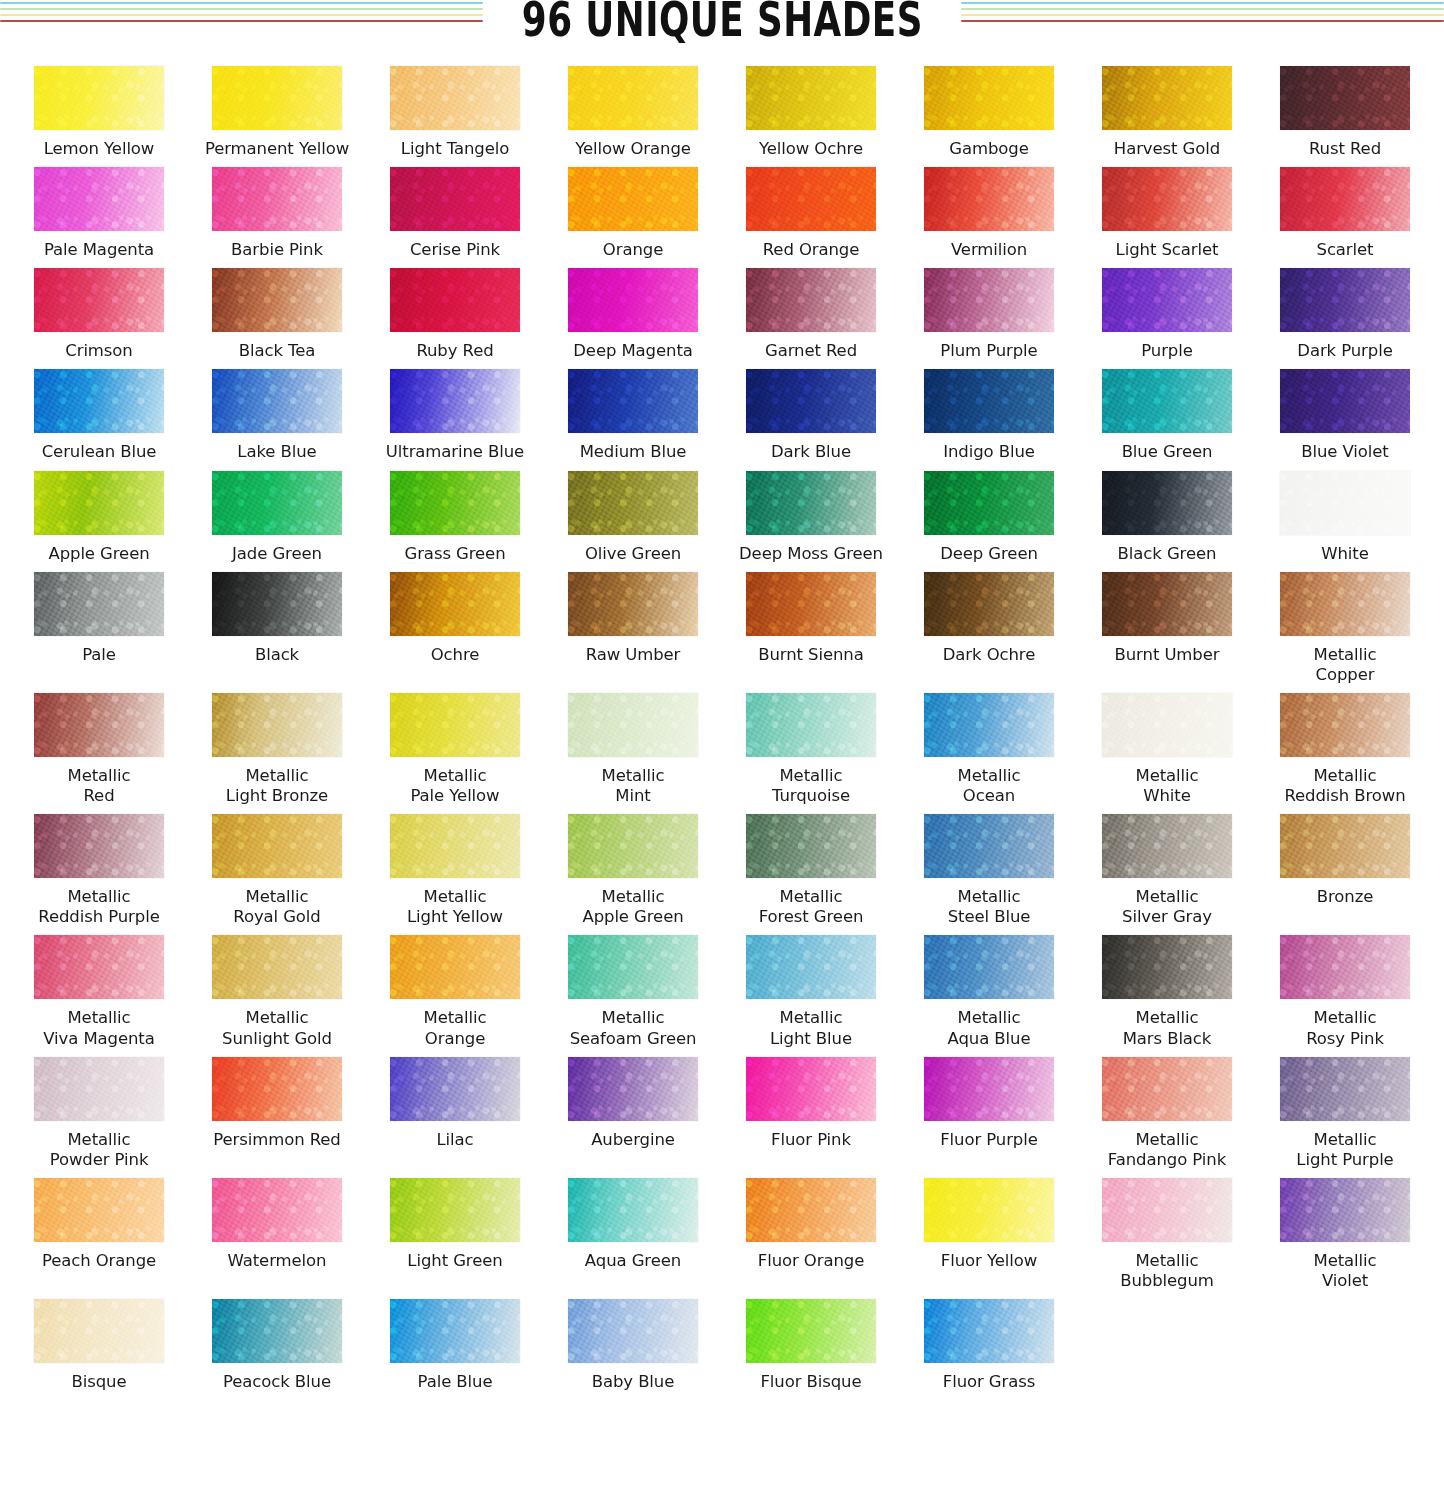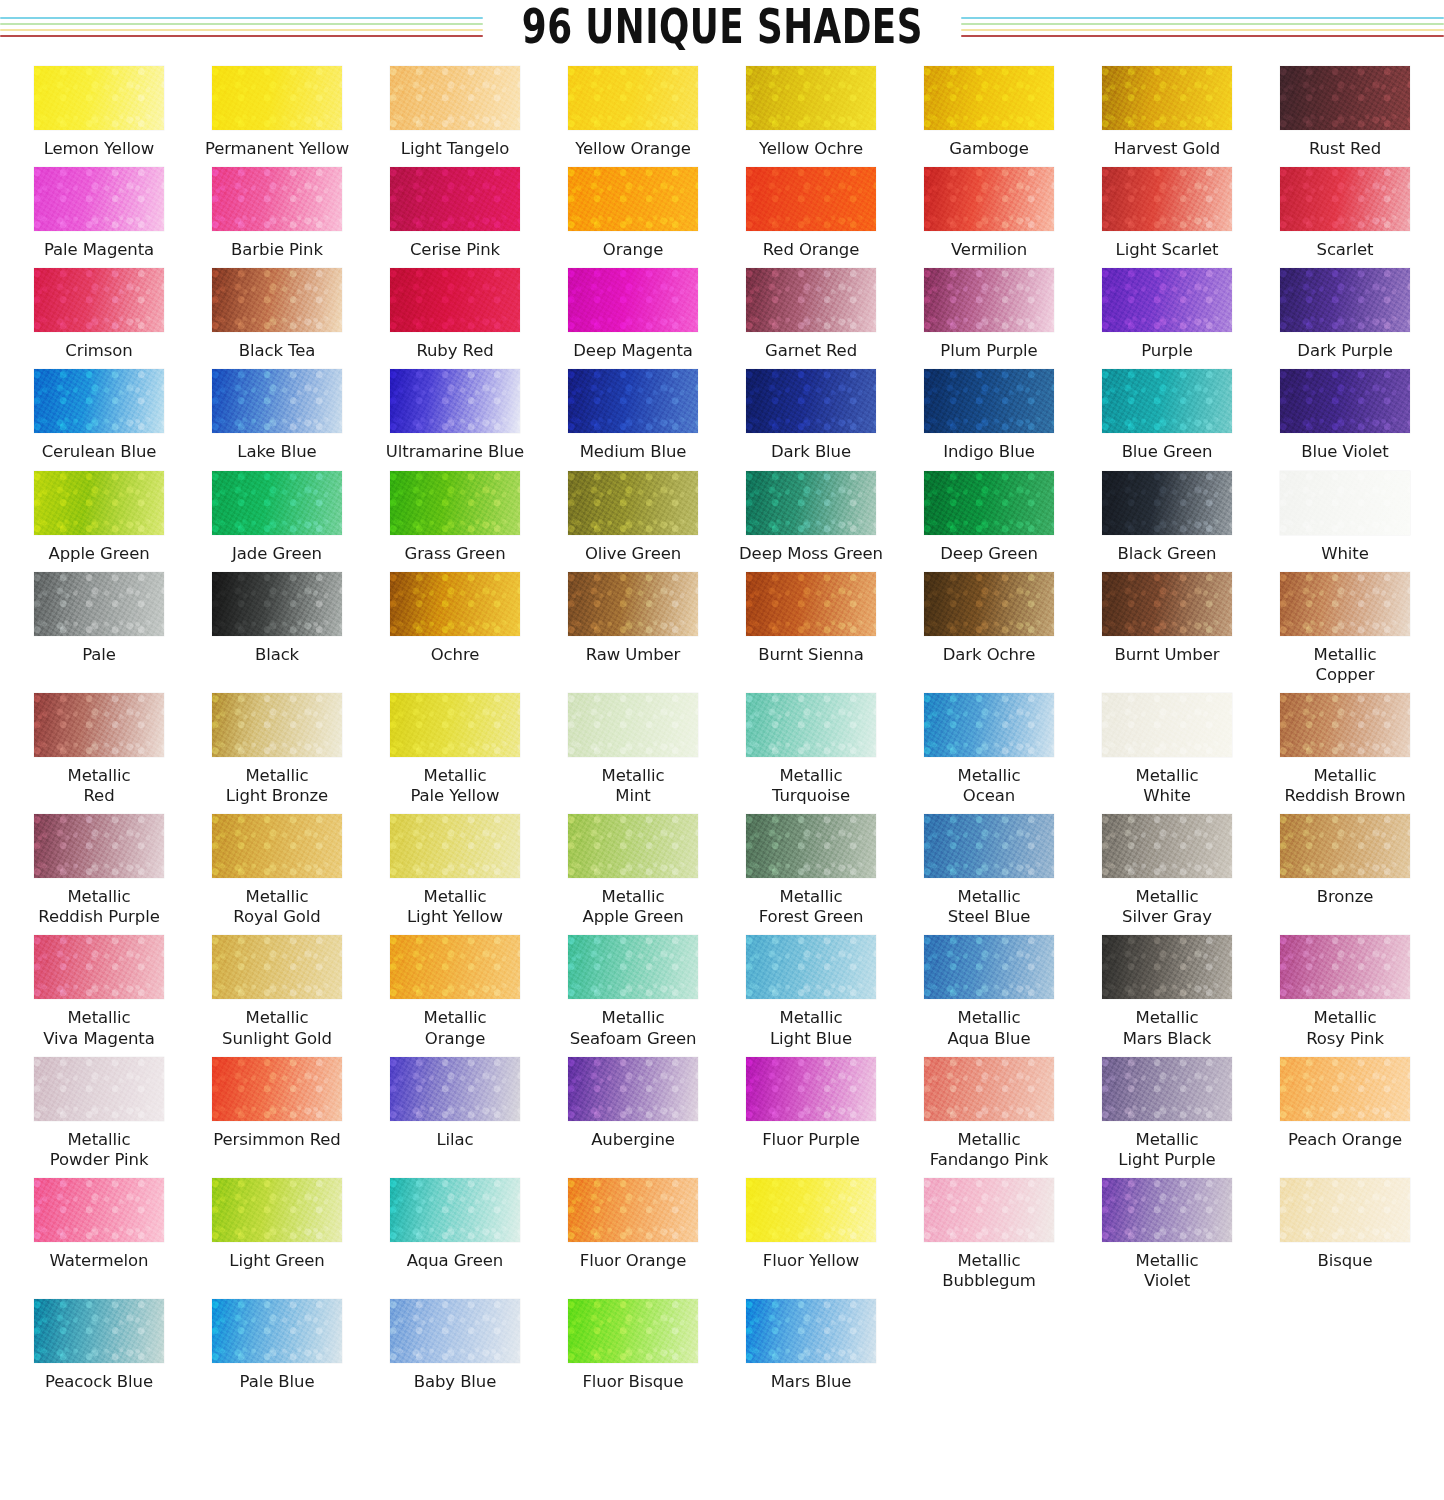--- a/index.html
+++ b/index.html
@@ -20,21 +20,21 @@
     height: 1500px;
     background: #ffffff;
     overflow: hidden;
   }
 
   
   .header {
     position: relative;
     height: 52px;
     display: flex;
-    align-items: center;
+    align-items: flex-start;
     justify-content: center;
     gap: 0;
   }
   .rules {
     flex: 1 1 auto;
     display: flex;
     flex-direction: column;
     justify-content: center;
     gap: 4px;
     padding-top: 2px;
@@ -607,20 +607,26 @@
         </div>
         <div class="label">Lilac</div>
       </div>
       <div class="cell">
         <div class="swatch" style="background: linear-gradient(100deg, rgb(90, 42, 156) 0%, rgb(138, 100, 180) 38%, rgb(222, 210, 222) 100%);">
           <div class="paper"></div>
         </div>
         <div class="label">Aubergine</div>
       </div>
       <div class="cell">
+        <div class="swatch" style="background: linear-gradient(100deg, rgb(240, 20, 154) 0%, rgb(244, 74, 174) 38%, rgb(250, 188, 212) 100%);">
+          <div class="paper"></div>
+        </div>
+        <div class="label">Fluor Pink</div>
+      </div>
+      <div class="cell">
         <div class="swatch" style="background: linear-gradient(100deg, rgb(176, 18, 176) 0%, rgb(204, 74, 192) 35%, rgb(238, 198, 226) 100%);">
           <div class="paper"></div>
         </div>
         <div class="label">Fluor Purple</div>
       </div>
       <div class="cell two-line">
         <div class="swatch" style="background: linear-gradient(100deg, rgb(224, 106, 94) 0%, rgb(232, 144, 126) 40%, rgb(242, 200, 184) 100%);">
           <div class="paper"></div>
         </div>
         <div class="label">Metallic
@@ -710,17 +716,17 @@
       <div class="cell">
         <div class="swatch" style="background: linear-gradient(100deg, rgb(90, 218, 20) 0%, rgb(140, 228, 58) 40%, rgb(216, 239, 168) 100%);">
           <div class="paper"></div>
         </div>
         <div class="label">Fluor Bisque</div>
       </div>
       <div class="cell">
         <div class="swatch" style="background: linear-gradient(100deg, rgb(10, 122, 216) 0%, rgb(86, 166, 224) 35%, rgb(210, 226, 236) 100%);">
           <div class="paper"></div>
         </div>
-        <div class="label">Mars Blue</div>
+        <div class="label">Fluor Grass</div>
       </div>
     </div>
 
 </div>
 
 </body></html>

